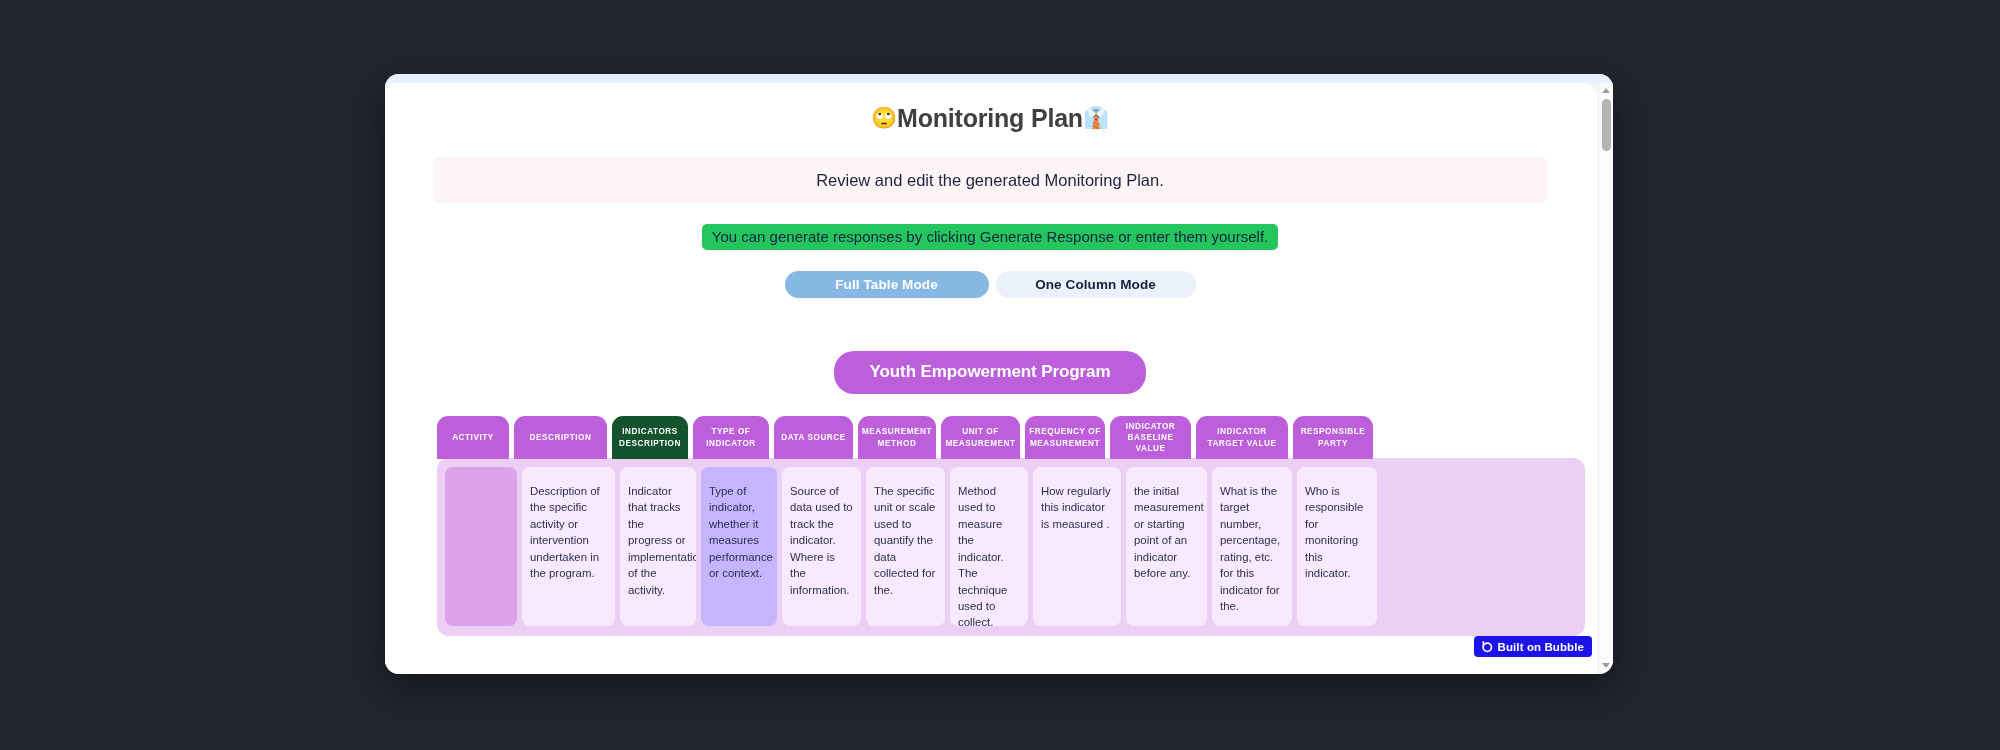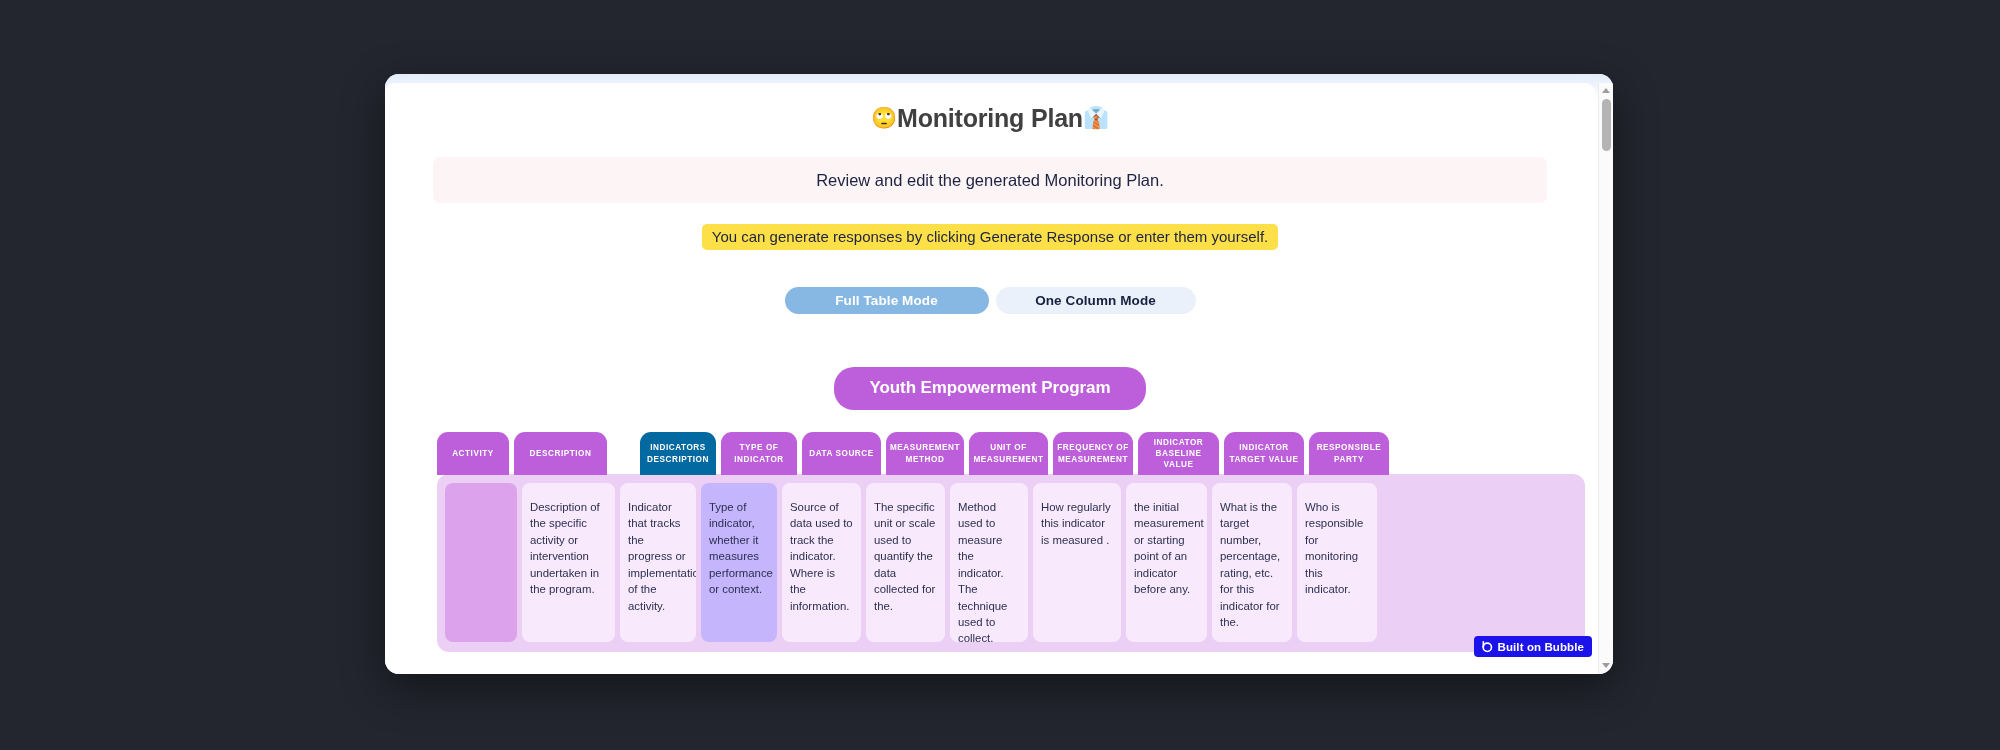--- a/index.html
+++ b/index.html
@@ -95,30 +95,30 @@
     align-items: center;
     justify-content: center;
     font-size: 16.5px;
     color: #1d2340;
   }
 
   
   #notice-hint-wrap { margin-top: 21px; text-align: center; }
   #notice-hint {
     display: inline-block;
-    background: #fde047;
+    background: #22c55e;
     border-radius: 5px;
     padding: 4px 10px 5px;
     font-size: 15px;
     color: #1d2340;
   }
 
   
   #mode-row {
-    margin-top: 37px;
+    margin-top: 21px;
     display: flex;
     justify-content: center;
     gap: 7px;
   }
   .mode-btn {
     border: none;
     border-radius: 16px;
     height: 27px;
     padding: 0 26px;
     font-size: 13.5px;
@@ -296,42 +296,42 @@
       </div>
 
       <div id="table-area">
         <div id="header-row">
             <div class="col-head" style="width: 72px; background: rgb(189, 95, 219);">
               <span>ACTIVITY</span>
             </div>
             <div class="col-head" style="width: 93px; background: rgb(189, 95, 219);">
               <span>DESCRIPTION</span>
             </div>
-            <div class="col-head" style="width: 76px; background: #0369a1; margin-left: 28px;">
+            <div class="col-head" style="width: 76px; background: #14532d;">
               <span>INDICATORS DESCRIPTION</span>
             </div>
             <div class="col-head" style="width: 76px; background: rgb(189, 95, 219);">
               <span>TYPE OF INDICATOR</span>
             </div>
             <div class="col-head" style="width: 79px; background: rgb(189, 95, 219);">
               <span>DATA SOURCE</span>
             </div>
             <div class="col-head" style="width: 78px; background: rgb(189, 95, 219);">
               <span>MEASUREMENT METHOD</span>
             </div>
             <div class="col-head" style="width: 79px; background: rgb(189, 95, 219);">
               <span>UNIT OF MEASUREMENT</span>
             </div>
             <div class="col-head" style="width: 80px; background: rgb(189, 95, 219);">
               <span>FREQUENCY OF MEASUREMENT</span>
             </div>
             <div class="col-head" style="width: 81px; background: rgb(189, 95, 219);">
               <span>INDICATOR BASELINE VALUE</span>
             </div>
-            <div class="col-head" style="width: 80px; background: rgb(189, 95, 219);">
+            <div class="col-head" style="width: 92px; background: rgb(189, 95, 219);">
               <span>INDICATOR TARGET VALUE</span>
             </div>
             <div class="col-head" style="width: 80px; background: rgb(189, 95, 219);">
               <span>RESPONSIBLE PARTY</span>
             </div>
           </div>
         <div id="body-row" style="background: rgb(236, 207, 244);">
             <div class="cell filled" style="width: 72px; background: rgb(221, 162, 236);"><span></span></div>
             <div class="cell" style="width: 93px; background: rgb(248, 234, 252);"><span>Description of the specific activity or intervention undertaken in the program.</span></div>
             <div class="cell" style="width: 76px; background: rgb(248, 234, 252);"><span>Indicator that tracks the progress or implementation of the activity.</span></div>

